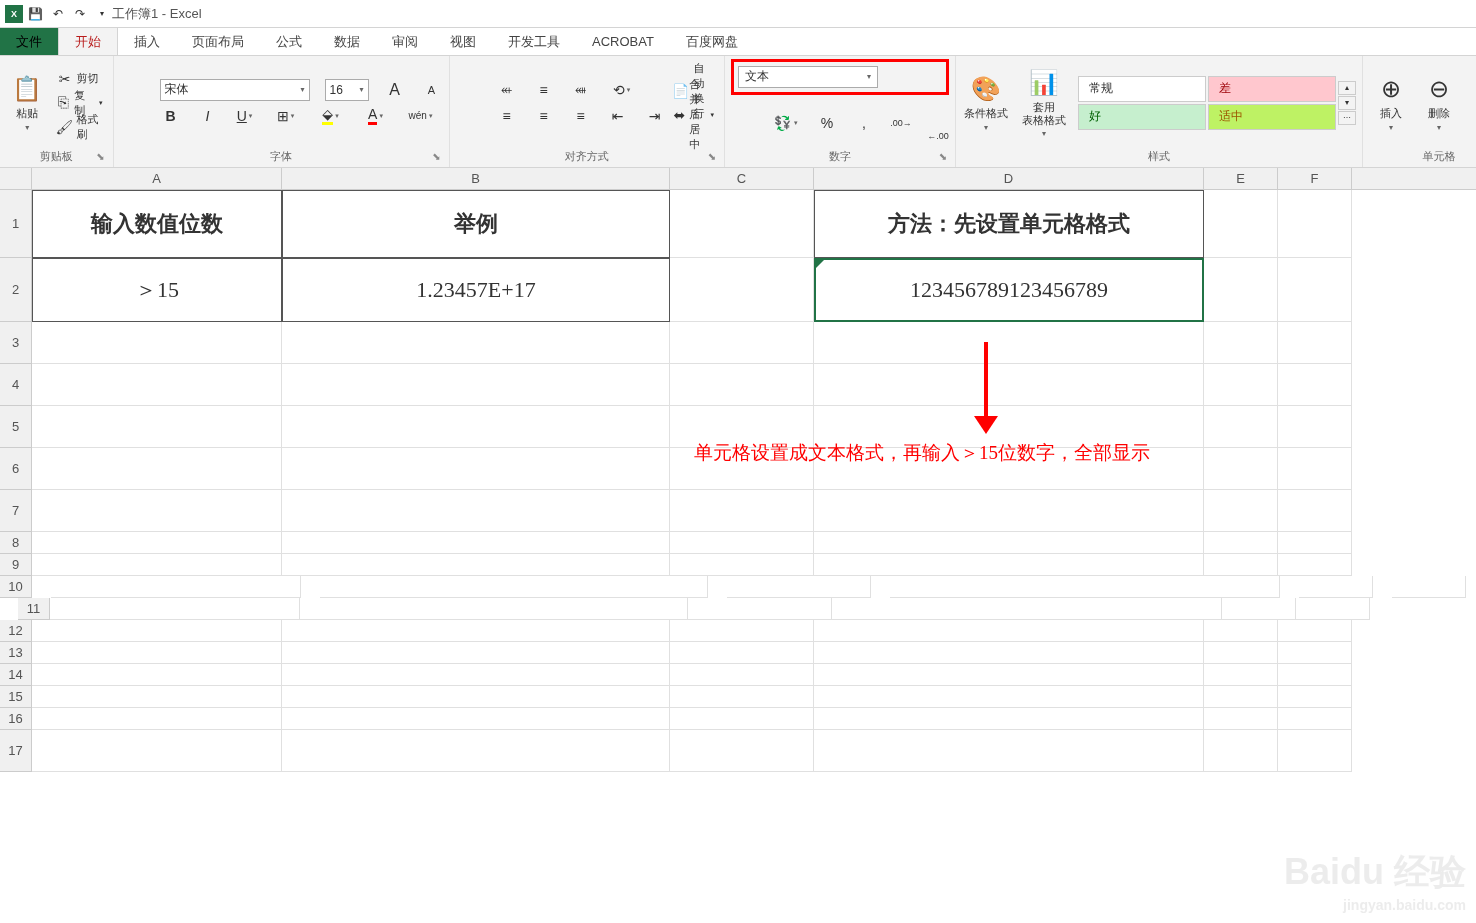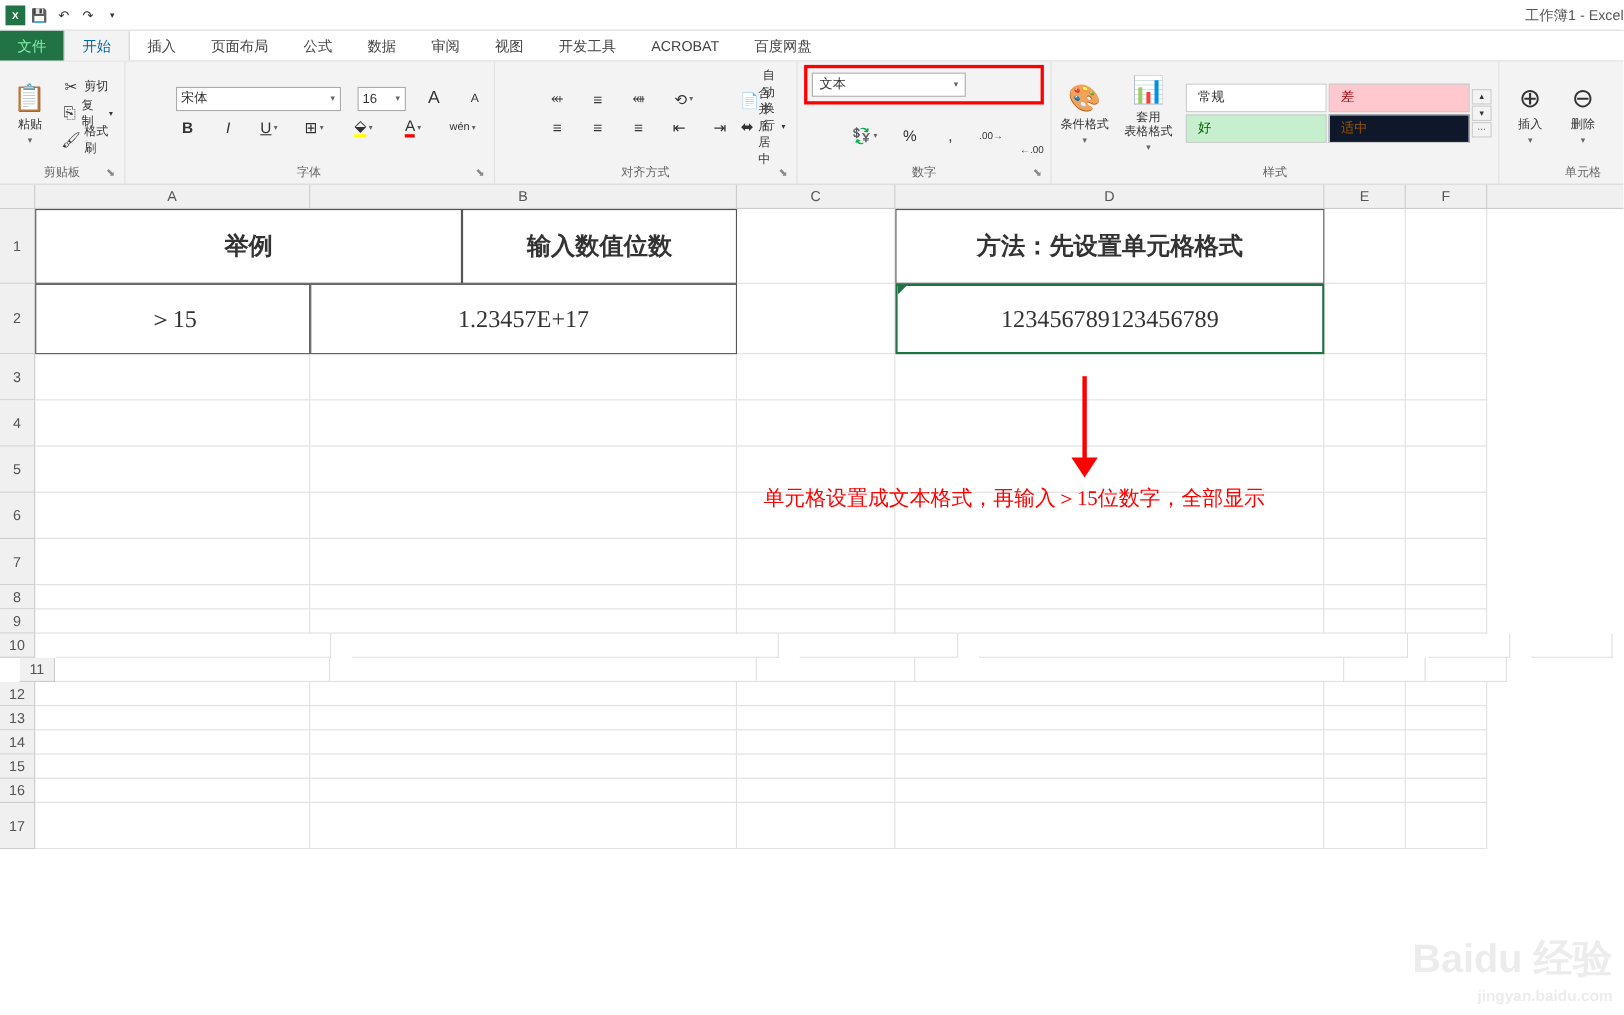--- a/index.html
+++ b/index.html
@@ -3,27 +3,27 @@
 <meta charset="utf-8">
 <style>
 * { box-sizing: border-box; margin: 0; padding: 0; }
 body { font-family: "Microsoft YaHei", SimSun, sans-serif; font-size: 12px; background: #fff; color: #333; user-select: none; }
 
 
 .titlebar { height: 28px; background: #fff; display: flex; align-items: center; border-bottom: 1px solid #d4d4d4; }
 .qat { display: flex; align-items: center; gap: 2px; padding-left: 4px; }
 .qat-icon { width: 20px; height: 20px; display: flex; align-items: center; justify-content: center; cursor: pointer; }
 .excel-logo { width: 18px; height: 18px; background: #217346; color: #fff; font-size: 9px; font-weight: bold; display: flex; align-items: center; justify-content: center; }
-.title { flex: 1; text-align: right; font-size: 13px; color: #555; }
+.title { flex: 1; text-align: left; font-size: 13px; color: #555; }
 
 
 .ribbon-tabs { height: 28px; background: #fff; display: flex; align-items: stretch; border-bottom: 1px solid #d4d4d4; }
 .ribbon-tab { padding: 0 16px; display: flex; align-items: center; cursor: pointer; font-size: 13px; color: #444; }
-.ribbon-tab.file { background: #217346; color: #86efac; }
-.ribbon-tab.active { background: #f3f3f3; border-left: 1px solid #d4d4d4; border-right: 1px solid #d4d4d4; color: #0369a1; }
+.ribbon-tab.file { background: #217346; color: #000000; }
+.ribbon-tab.active { background: #f3f3f3; border-left: 1px solid #d4d4d4; border-right: 1px solid #d4d4d4; color: #b91c1c; }
 
 
 .ribbon { height: 112px; background: #f3f3f3; border-bottom: 1px solid #d4d4d4; display: flex; }
 .ribbon-group { border-right: 1px solid #e0e0e0; display: flex; flex-direction: column; padding: 2px 6px; }
 .ribbon-group-body { flex: 1; display: flex; align-items: center; gap: 4px; }
 .ribbon-group-label { height: 18px; text-align: center; font-size: 11px; color: #666; display: flex; align-items: center; justify-content: center; position: relative; }
 .ribbon-group-label .dialog-launcher { position: absolute; right: 0; bottom: 2px; width: 12px; height: 12px; font-size: 10px; color: #888; cursor: pointer; }
 
 .big-btn { display: flex; flex-direction: column; align-items: center; justify-content: center; width: 48px; height: 80px; cursor: pointer; gap: 2px; }
 .big-btn .icon { width: 32px; height: 32px; display: flex; align-items: center; justify-content: center; font-size: 24px; }
@@ -45,21 +45,21 @@
 
 .number-format-combo { width: 140px; height: 22px; border: 1px solid #ababab; background: #fff; display: flex; align-items: center; padding: 0 6px; cursor: pointer; font-size: 12px; }
 .number-format-combo .drop { margin-left: auto; font-size: 8px; color: #666; }
 .highlight-red { border: 3px solid #ff0000; padding: 4px; }
 
 .styles-grid { display: grid; grid-template-columns: 128px 128px; gap: 2px; }
 .style-cell { height: 26px; border: 1px solid #ccc; display: flex; align-items: center; padding: 0 10px; font-size: 12px; cursor: pointer; }
 .style-normal { background: #fff; }
 .style-bad { background: #ffc7ce; color: #9c0006; }
 .style-good { background: #c6efce; color: #006100; }
-.style-neutral { background: #0f172a; color: #9c5700; }
+.style-neutral { background: #bef264; color: #9c5700; }
 .style-expand { width: 18px; display: flex; flex-direction: column; justify-content: center; gap: 1px; margin-left: 2px; }
 .style-expand div { height: 14px; border: 1px solid #ccc; font-size: 8px; display: flex; align-items: center; justify-content: center; cursor: pointer; }
 
 
 .grid-area { position: relative; }
 .col-headers { display: flex; height: 22px; background: #f0f0f0; border-bottom: 1px solid #ccc; }
 .corner { width: 32px; background: #f0f0f0; border-right: 1px solid #ccc; }
 .col-h { border-right: 1px solid #ccc; display: flex; align-items: center; justify-content: center; font-size: 13px; color: #555; cursor: pointer; }
 .col-A { width: 250px; } .col-B { width: 388px; } .col-C { width: 144px; } .col-D { width: 390px; } .col-E { width: 74px; } .col-F { width: 74px; }
 
@@ -313,22 +313,22 @@
     <div class="col-h col-A">A</div>
     <div class="col-h col-B">B</div>
     <div class="col-h col-C">C</div>
     <div class="col-h col-D">D</div>
     <div class="col-h col-E">E</div>
     <div class="col-h col-F">F</div>
   </div>
 
   <div class="grid-row row-1">
     <div class="row-h">1</div>
+    <div class="cell col-A bordered">输入数值位数</div>
     <div class="cell col-B bordered">举例</div>
-    <div class="cell col-A bordered">输入数值位数</div>
     <div class="cell col-C"></div>
     <div class="cell col-D bordered">方法：先设置单元格格式</div>
     <div class="cell col-E"></div>
     <div class="cell col-F"></div>
   </div>
   <div class="grid-row row-2">
     <div class="row-h">2</div>
     <div class="cell col-A bordered-thin">＞15</div>
     <div class="cell col-B bordered-thin">1.23457E+17</div>
     <div class="cell col-C"></div>

